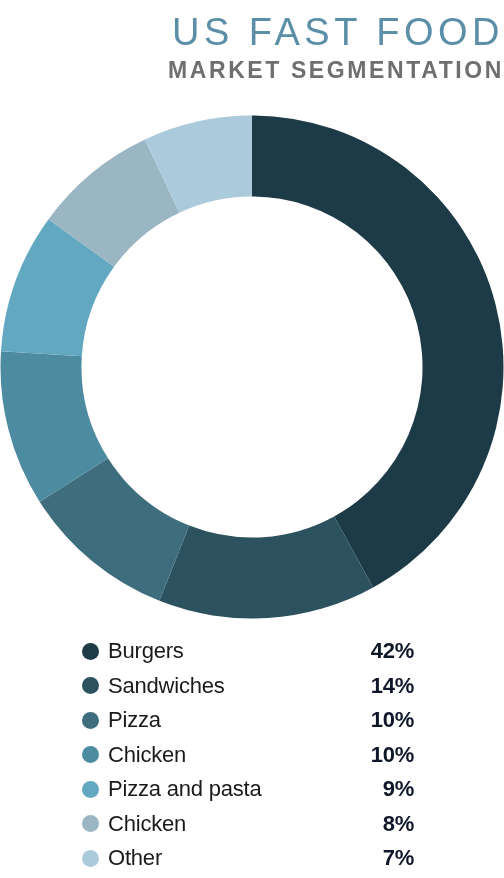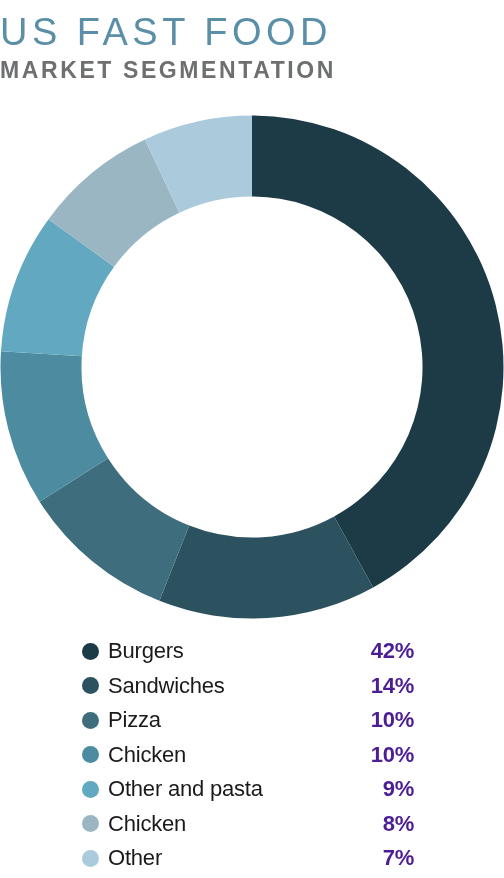--- a/index.html
+++ b/index.html
@@ -16,21 +16,21 @@
     font-family: "Liberation Sans", sans-serif;
     -webkit-font-smoothing: antialiased;
   }
 
   
   .header {
     position: absolute;
     top: 0;
     left: 0;
     width: 504px;
-    text-align: left;
+    text-align: right;
     padding-top: 12px;
   }
   .title-main {
     font-family: "Liberation Sans", sans-serif;
     font-size: 38px;
     font-weight: 300;
     letter-spacing: 4.5px;
     color: #5b8fa8;
     line-height: 1.08;
     white-space: nowrap;
@@ -87,21 +87,21 @@
     font-weight: 400;
     color: #1a1a1a;
     letter-spacing: -0.2px;
     white-space: nowrap;
   }
   .legend-value {
     flex: 0 0 auto;
     font-family: "Liberation Sans", sans-serif;
     font-size: 22px;
     font-weight: 700;
-    color: #4c1d95;
+    color: #0f172a;
     text-align: right;
     letter-spacing: -0.3px;
     white-space: nowrap;
   }
 </style>
 </head>
 <body>
 
 <div class="header">
   <div class="title-main">US FAST FOOD</div>
@@ -150,21 +150,21 @@
       <span class="legend-label">Pizza</span>
       <span class="legend-value">10%</span>
     </div>
     <div class="legend-row">
       <span class="legend-dot" style="background: rgb(77, 139, 160);"></span>
       <span class="legend-label">Chicken</span>
       <span class="legend-value">10%</span>
     </div>
     <div class="legend-row">
       <span class="legend-dot" style="background: rgb(98, 168, 192);"></span>
-      <span class="legend-label">Other and pasta</span>
+      <span class="legend-label">Pizza and pasta</span>
       <span class="legend-value">9%</span>
     </div>
     <div class="legend-row">
       <span class="legend-dot" style="background: rgb(155, 182, 195);"></span>
       <span class="legend-label">Chicken</span>
       <span class="legend-value">8%</span>
     </div>
     <div class="legend-row">
       <span class="legend-dot" style="background: rgb(171, 203, 220);"></span>
       <span class="legend-label">Other</span>

